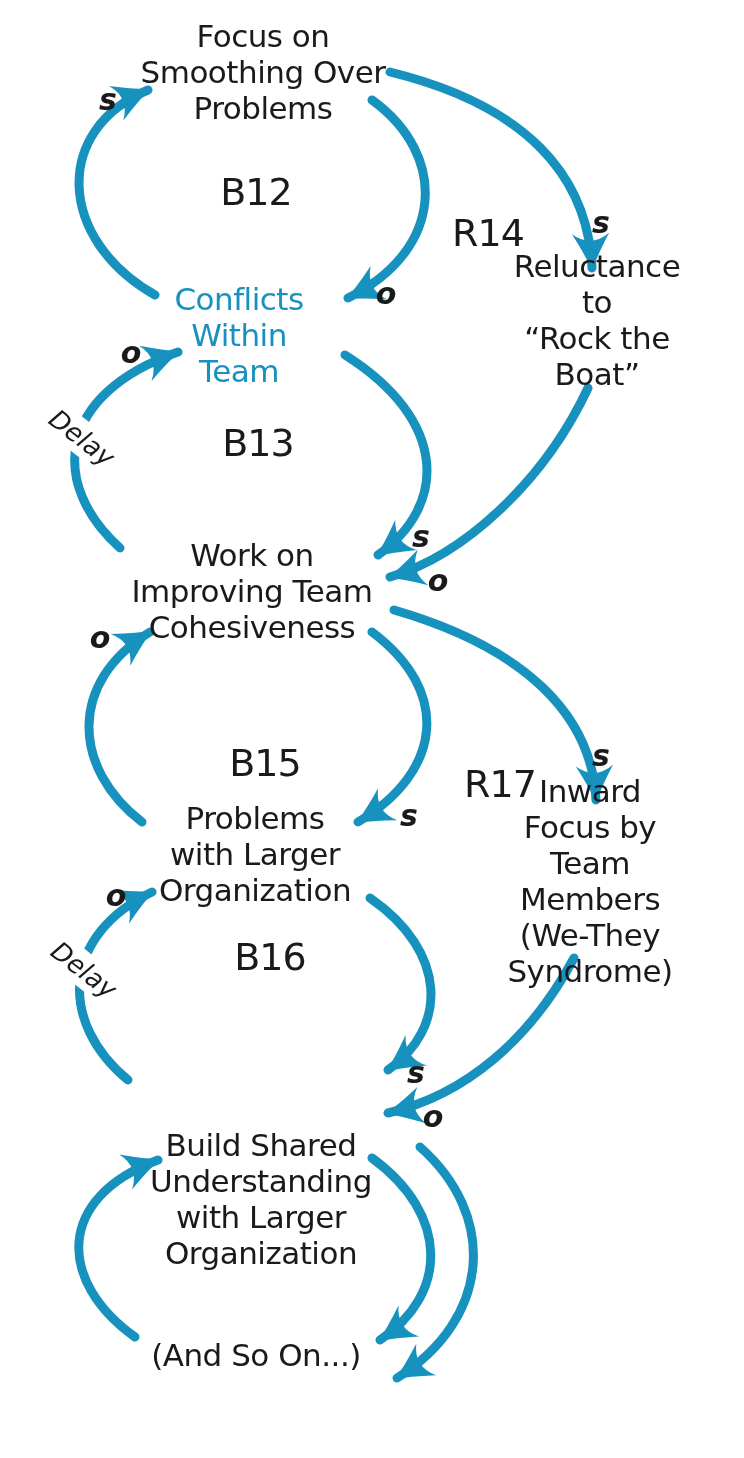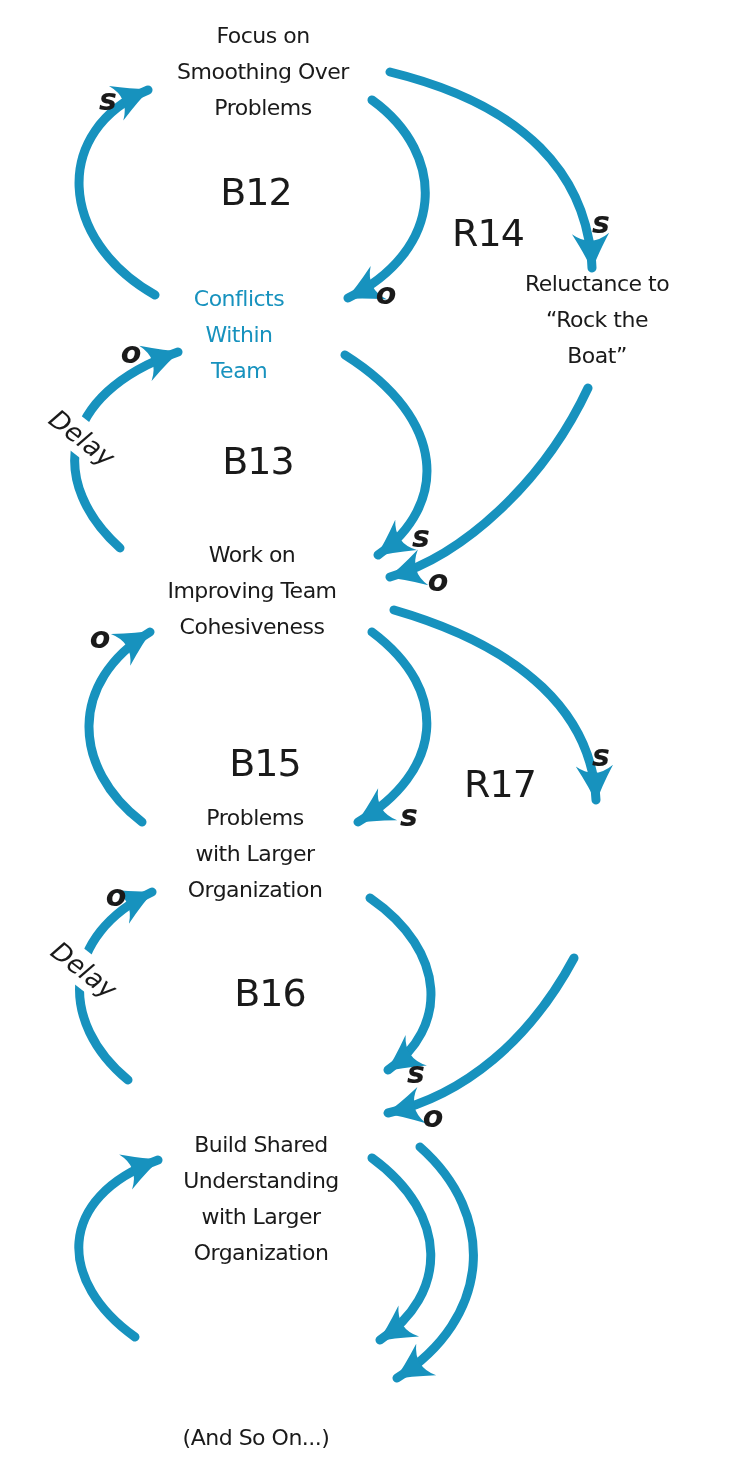--- a/index.html
+++ b/index.html
@@ -7,21 +7,21 @@
   .diagram {
     position:relative; width:744px; height:1458px; background:var(--bg);
     font-family:"DejaVu Sans", sans-serif; color:var(--ink);
     overflow:hidden; margin:0 auto;
   }
   .diagram svg { position:absolute; left:0; top:0; z-index:1; }
   .lbl {
     position:absolute; z-index:2; transform:translate(-50%,-50%);
     text-align:center; white-space:pre-line; pointer-events:none;
   }
-  .node { font-size:22px; line-height:36px; letter-spacing:-0.5px;text-align:center; }
+  .node { font-size:31px; line-height:36px; letter-spacing:-0.5px;text-align:center; }
   .node.accent { color:var(--accent); }
   .loop-label { font-size:38px; letter-spacing:-1px; }
   .so { font-size:30px; font-weight:700; font-style:italic; }
   .delay {
     font-size:26px; font-style:italic; background:var(--bg); padding:2px 8px;
     transform:translate(-50%,-50%) rotate(38deg);
   }
   .link { fill:none; stroke:var(--accent); stroke-width:9; stroke-linecap:round; }
   .arrowhead { fill:var(--accent); }
 </style>
@@ -69,32 +69,35 @@
 Within
 Team</div>
   <div class="lbl node" style="left:252px; top:591px">Work on
 Improving Team
 Cohesiveness</div>
   <div class="lbl node" style="left:597px; top:320px">Reluctance to
 “Rock the Boat”</div>
   <div class="lbl node" style="left:255px; top:854px">Problems
 with Larger
 Organization</div>
+  <div class="lbl node" style="left:590px; top:881px">Inward Focus by
+Team Members
+(We-They Syndrome)</div>
   <div class="lbl node" style="left:261px; top:1199px">Build Shared
 Understanding
 with Larger
 Organization</div>
-  <div class="lbl node" style="left:256px; top:1438px">(And So On...)</div>
+  <div class="lbl node" style="left:256px; top:1355px">(And So On...)</div>
 
   <div class="lbl loop-label" style="left:256px; top:192px">B12</div>
   <div class="lbl loop-label" style="left:488px; top:233px">R14</div>
-  <div class="lbl loop-label" style="left:258px; top:461px">B13</div>
+  <div class="lbl loop-label" style="left:258px; top:443px">B13</div>
   <div class="lbl loop-label" style="left:265px; top:763px">B15</div>
   <div class="lbl loop-label" style="left:500px; top:784px">R17</div>
-  <div class="lbl loop-label" style="left:270px; top:993px">B16</div>
+  <div class="lbl loop-label" style="left:270px; top:957px">B16</div>
 
   <div class="lbl so" style="left:108px; top:99px">s</div>
   <div class="lbl so" style="left:386px; top:293px">o</div>
   <div class="lbl so" style="left:601px; top:222px">s</div>
   <div class="lbl so" style="left:131px; top:352px">o</div>
   <div class="lbl so" style="left:421px; top:536px">s</div>
   <div class="lbl so" style="left:438px; top:580px">o</div>
   <div class="lbl so" style="left:100px; top:637px">o</div>
   <div class="lbl so" style="left:409px; top:815px">s</div>
   <div class="lbl so" style="left:601px; top:755px">s</div>

